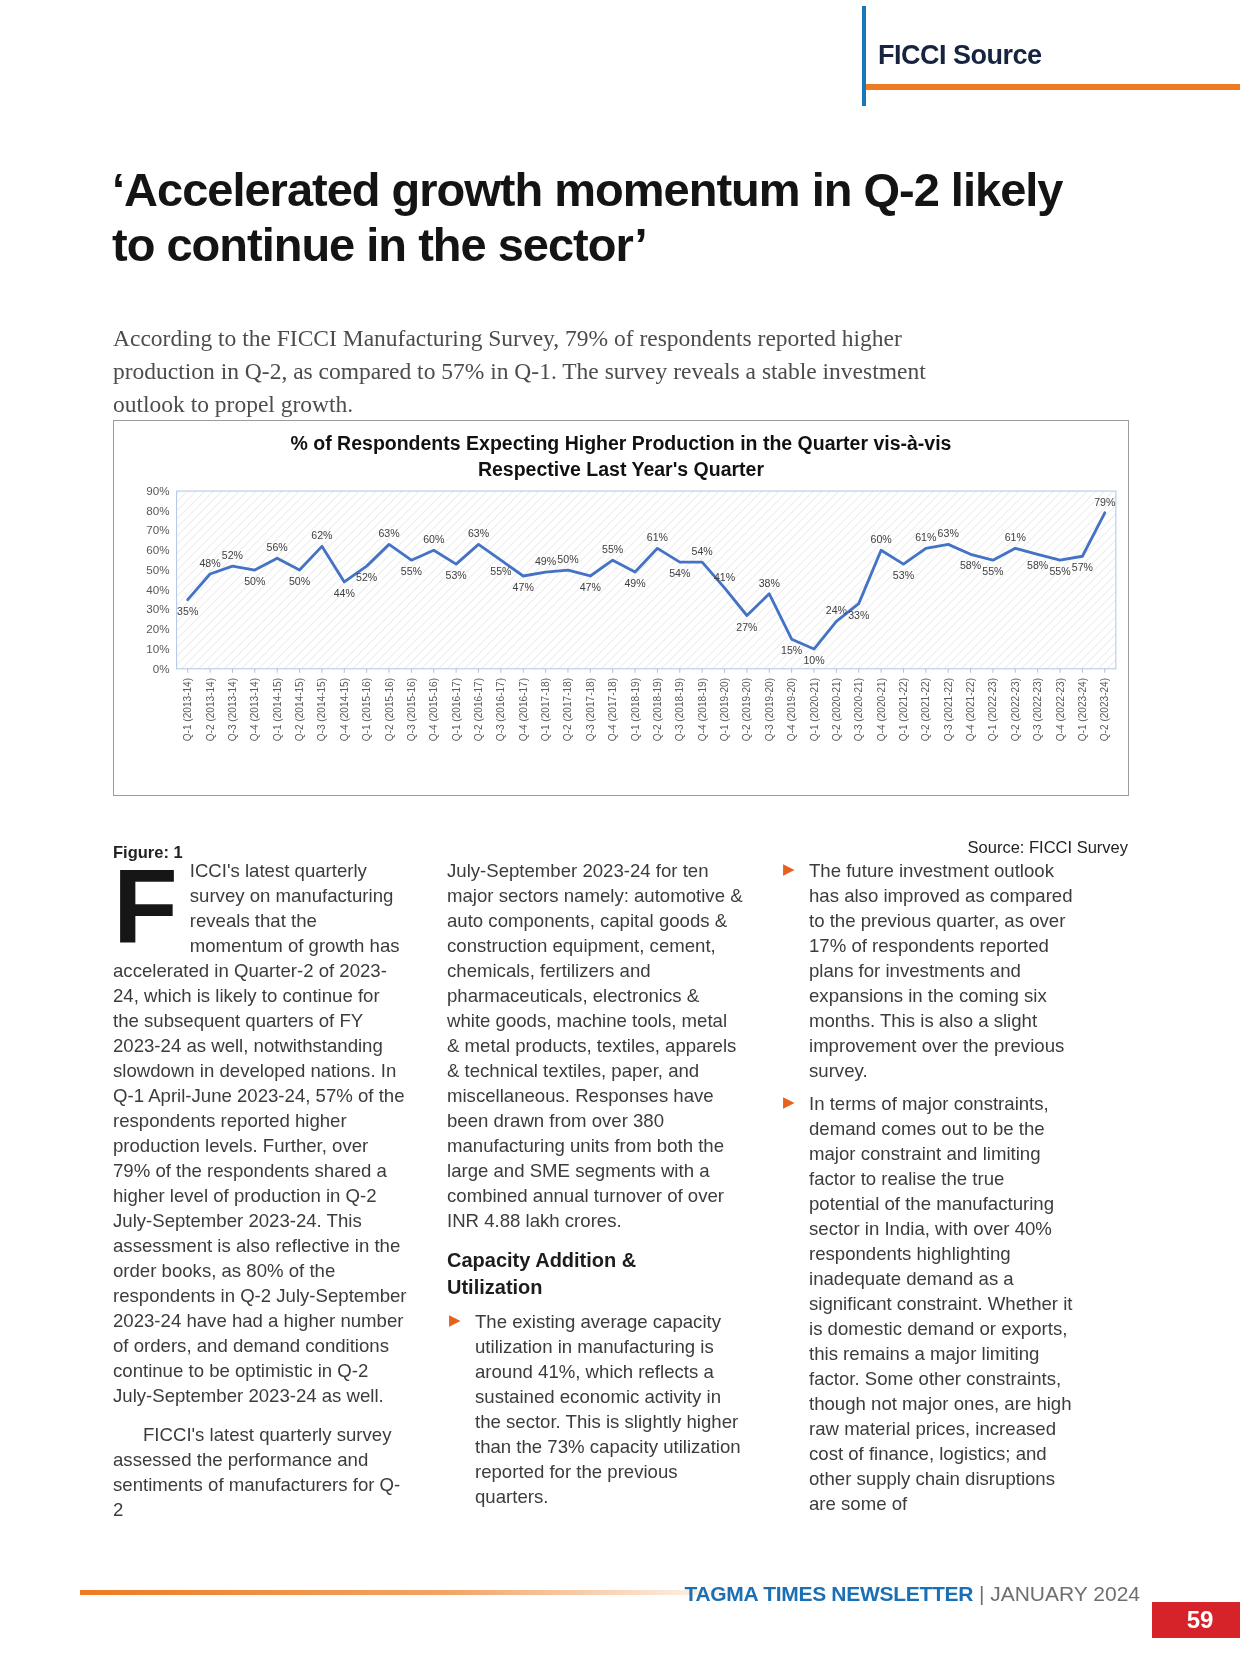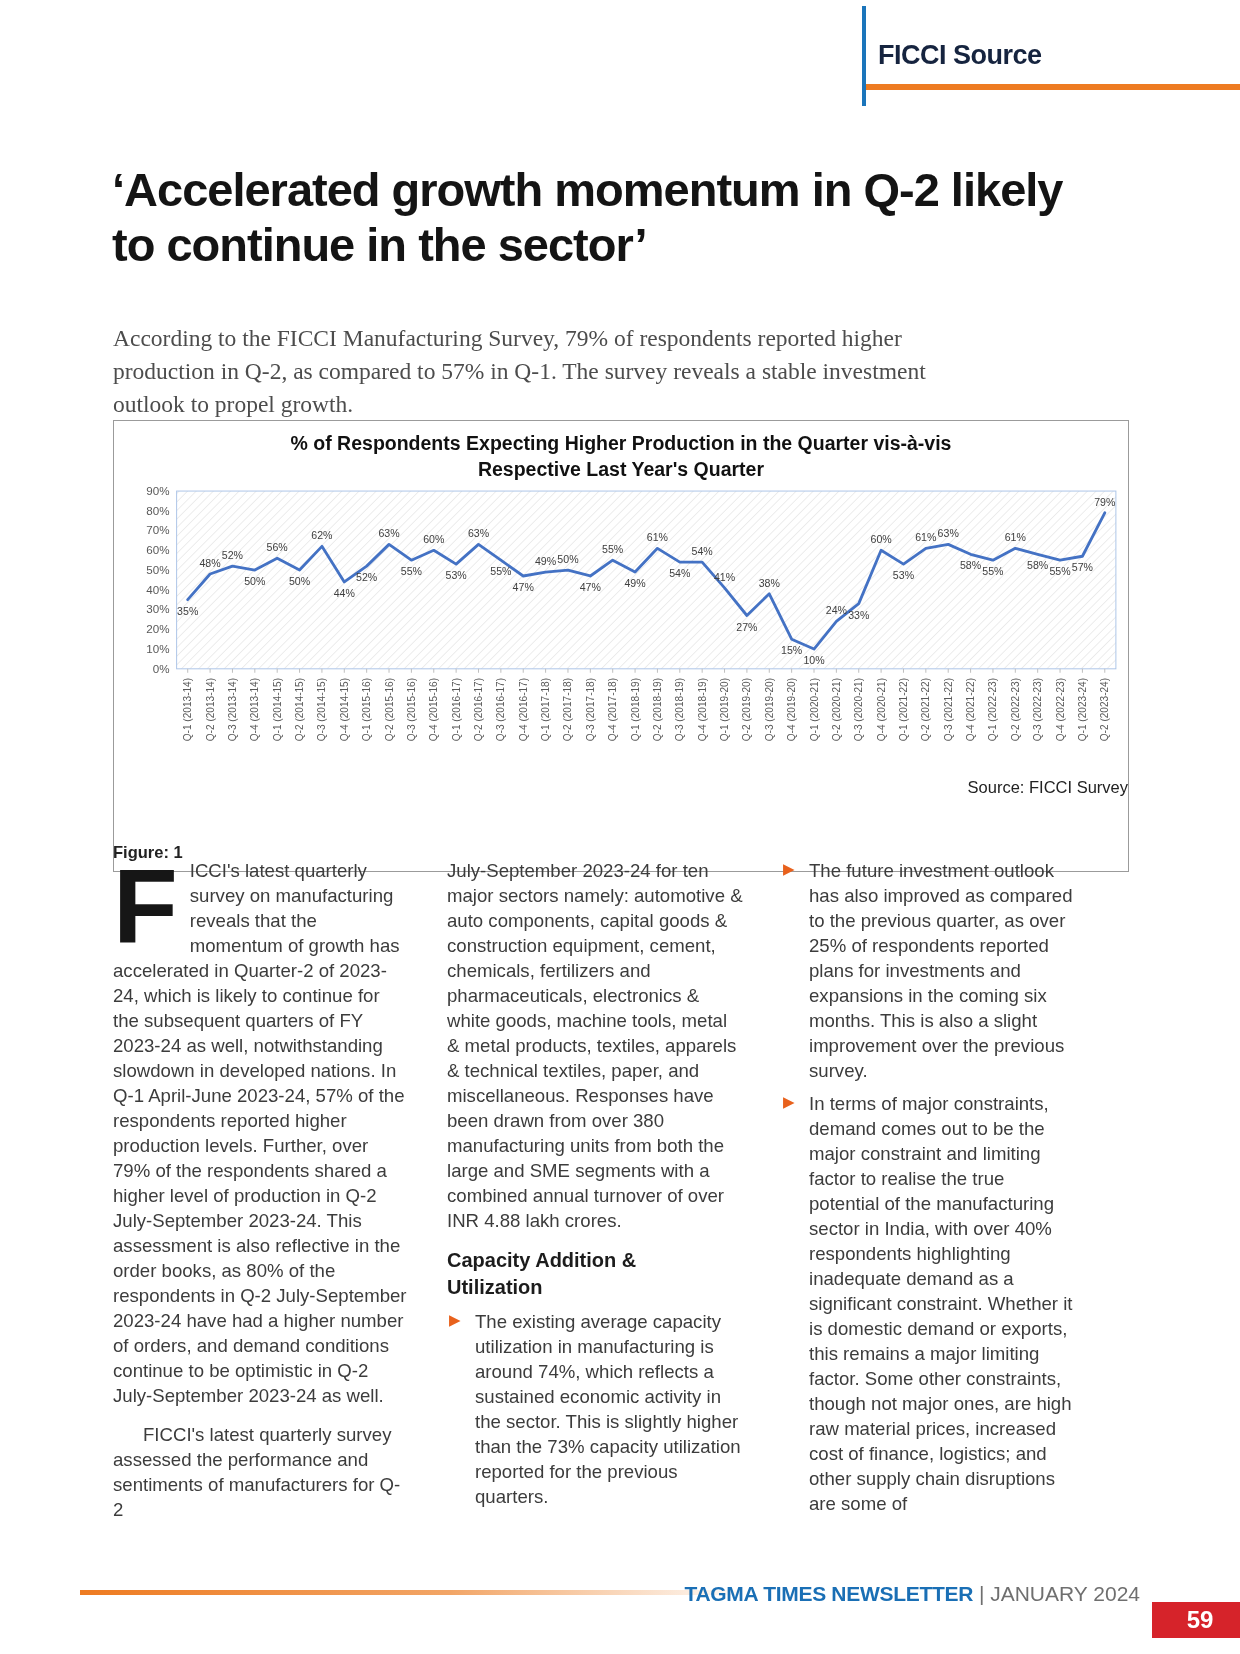--- a/index.html
+++ b/index.html
@@ -15,30 +15,30 @@
   .title{
     position:absolute;left:112px;top:132px;width:960px;
     font-size:47px;line-height:1.16;font-weight:800;color:#141414;letter-spacing:-1px;
   }
   .intro{
     position:absolute;left:113px;top:298px;width:880px;
     font-family:"Liberation Serif",serif;font-size:23.5px;line-height:1.42;color:#4c4c4c;
   }
   
   .chart-box{
-    position:absolute;left:113px;top:420px;width:1016px;height:452px;
+    position:absolute;left:113px;top:420px;width:1016px;height:376px;
     border:1.6px solid #9b9b9b;background:#fff;box-sizing:border-box;
   }
   .chart-title{
     margin:9px auto 2px auto;max-width:700px;text-align:center;
     font-size:19.5px;line-height:1.35;font-weight:700;color:#111;
   }
   .chart-svg{display:block;width:1010px;height:auto;margin:0 auto;}
   .fig-label{position:absolute;left:113px;top:803px;font-size:16.5px;font-weight:700;color:#222;margin-top:40px;}
-  .fig-source{position:absolute;left:828px;top:778px;width:300px;text-align:right;font-size:16.5px;color:#222;}
+  .fig-source{position:absolute;left:828px;top:838px;width:300px;text-align:right;font-size:16.5px;color:#222;}
   
   .col{position:absolute;top:858px;width:296px;font-size:18.6px;line-height:1.345;color:#3c3c3c;}
   .col1{left:113px;} .col2{left:447px;} .col3{left:781px;}
   .dropcap{
     float:left;font-size:106px;line-height:0.76;font-weight:700;color:#161616;
     padding:8px 12px 0 0;
   }
   .para{margin:0 0 2px 0;}
   .para-indent{text-indent:30px;margin-top:14px;}
   .col-heading{font-size:20px;font-weight:700;color:#1c1c1c;margin:14px 9px 8px 0;}
@@ -225,28 +225,28 @@
 <div class="col col1">
   <p class="para"><span class="dropcap">F</span><span>ICCI's latest quarterly survey on manufacturing reveals that the momentum of growth has accelerated in Quarter-2 of 2023-24, which is likely to continue for the subsequent quarters of FY 2023-24 as well, notwithstanding slowdown in developed nations. In Q-1 April-June 2023-24, 57% of the respondents reported higher production levels. Further, over 79% of the respondents shared a higher level of production in Q-2 July-September 2023-24. This assessment is also reflective in the order books, as 80% of the respondents in Q-2 July-September 2023-24 have had a higher number of orders, and demand conditions continue to be optimistic in Q-2 July-September 2023-24 as well.</span></p>
   <p class="para para-indent">FICCI's latest quarterly survey assessed the performance and sentiments of manufacturers for Q-2</p>
 </div>
 
 <div class="col col2">
   <p class="para">July-September 2023-24 for ten major sectors namely: automotive &amp; auto components, capital goods &amp; construction equipment, cement, chemicals, fertilizers and pharmaceuticals, electronics &amp; white goods, machine tools, metal &amp; metal products, textiles, apparels &amp; technical textiles, paper, and miscellaneous. Responses have been drawn from over 380 manufacturing units from both the large and SME segments with a combined annual turnover of over INR 4.88 lakh crores.</p>
   <div class="col-heading">Capacity Addition &amp; Utilization</div>
   <div class="bullet">
     <span class="marker">▶</span>
-    <span class="btxt">The existing average capacity utilization in manufacturing is around 74%, which reflects a sustained economic activity in the sector. This is slightly higher than the 73% capacity utilization reported for the previous quarters.</span>
+    <span class="btxt">The existing average capacity utilization in manufacturing is around 41%, which reflects a sustained economic activity in the sector. This is slightly higher than the 73% capacity utilization reported for the previous quarters.</span>
   </div>
 </div>
 
 <div class="col col3">
   <div class="bullet">
     <span class="marker">▶</span>
-    <span class="btxt">The future investment outlook has also improved as compared to the previous quarter, as over 25% of respondents reported plans for investments and expansions in the coming six months. This is also a slight improvement over the previous survey.</span>
+    <span class="btxt">The future investment outlook has also improved as compared to the previous quarter, as over 17% of respondents reported plans for investments and expansions in the coming six months. This is also a slight improvement over the previous survey.</span>
   </div>
   <div class="bullet">
     <span class="marker">▶</span>
     <span class="btxt">In terms of major constraints, demand comes out to be the major constraint and limiting factor to realise the true potential of the manufacturing sector in India, with over 40% respondents highlighting inadequate demand as a significant constraint. Whether it is domestic demand or exports, this remains a major limiting factor. Some other constraints, though not major ones, are high raw material prices, increased cost of finance, logistics; and other supply chain disruptions are some of</span>
   </div>
 </div>
 
 <div class="ftr-orange"></div>
 <div class="ftr-text">
   <span class="ftr-brand">TAGMA TIMES NEWSLETTER</span>

